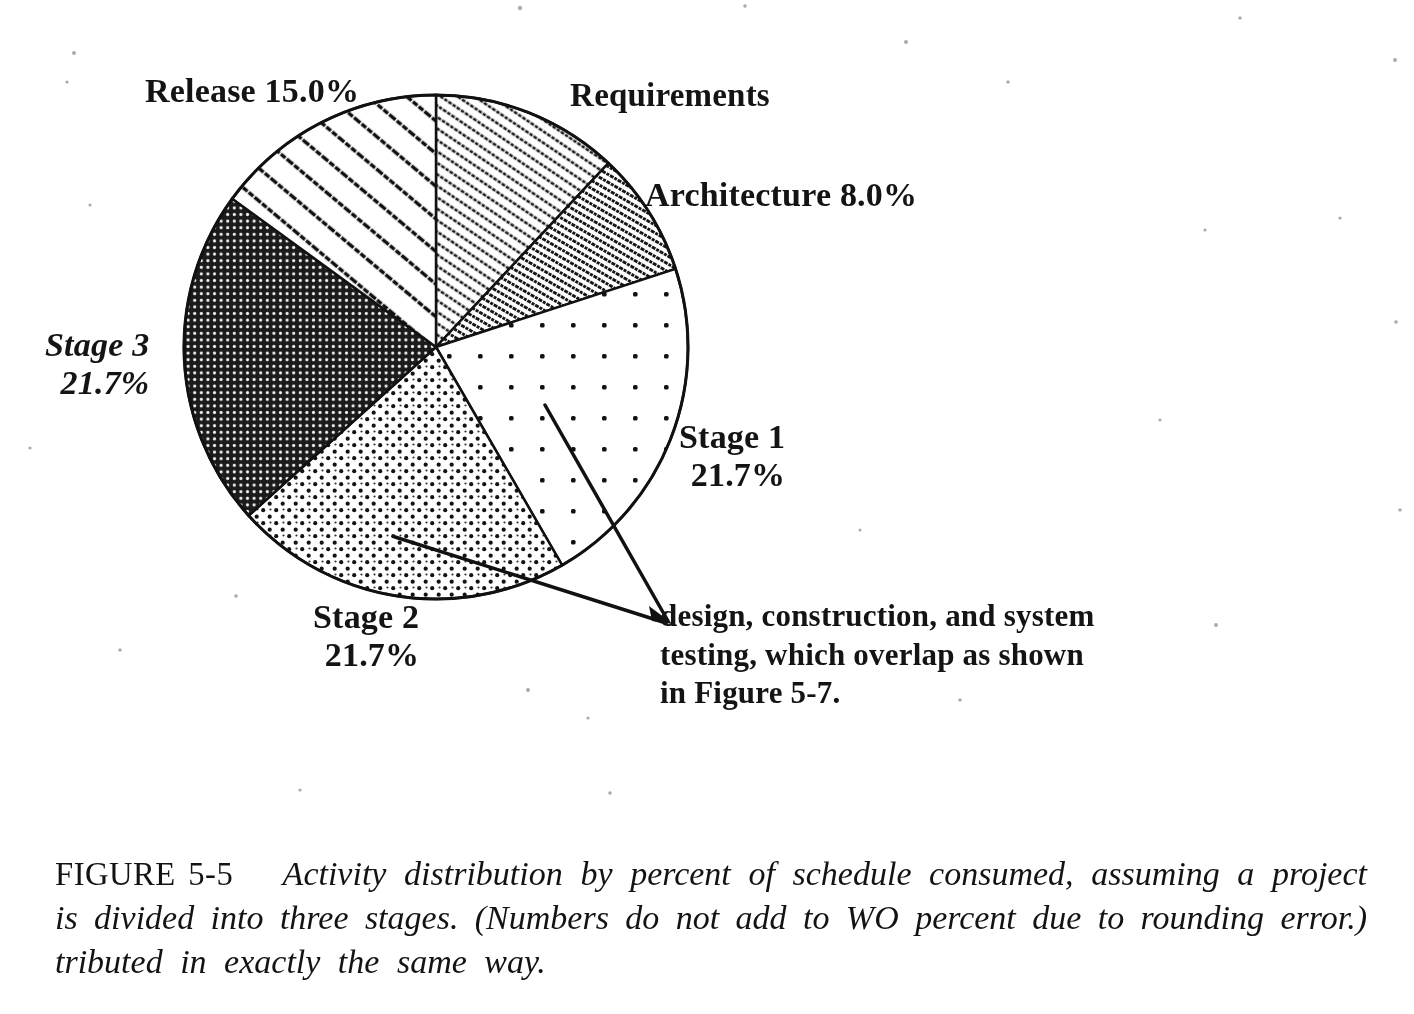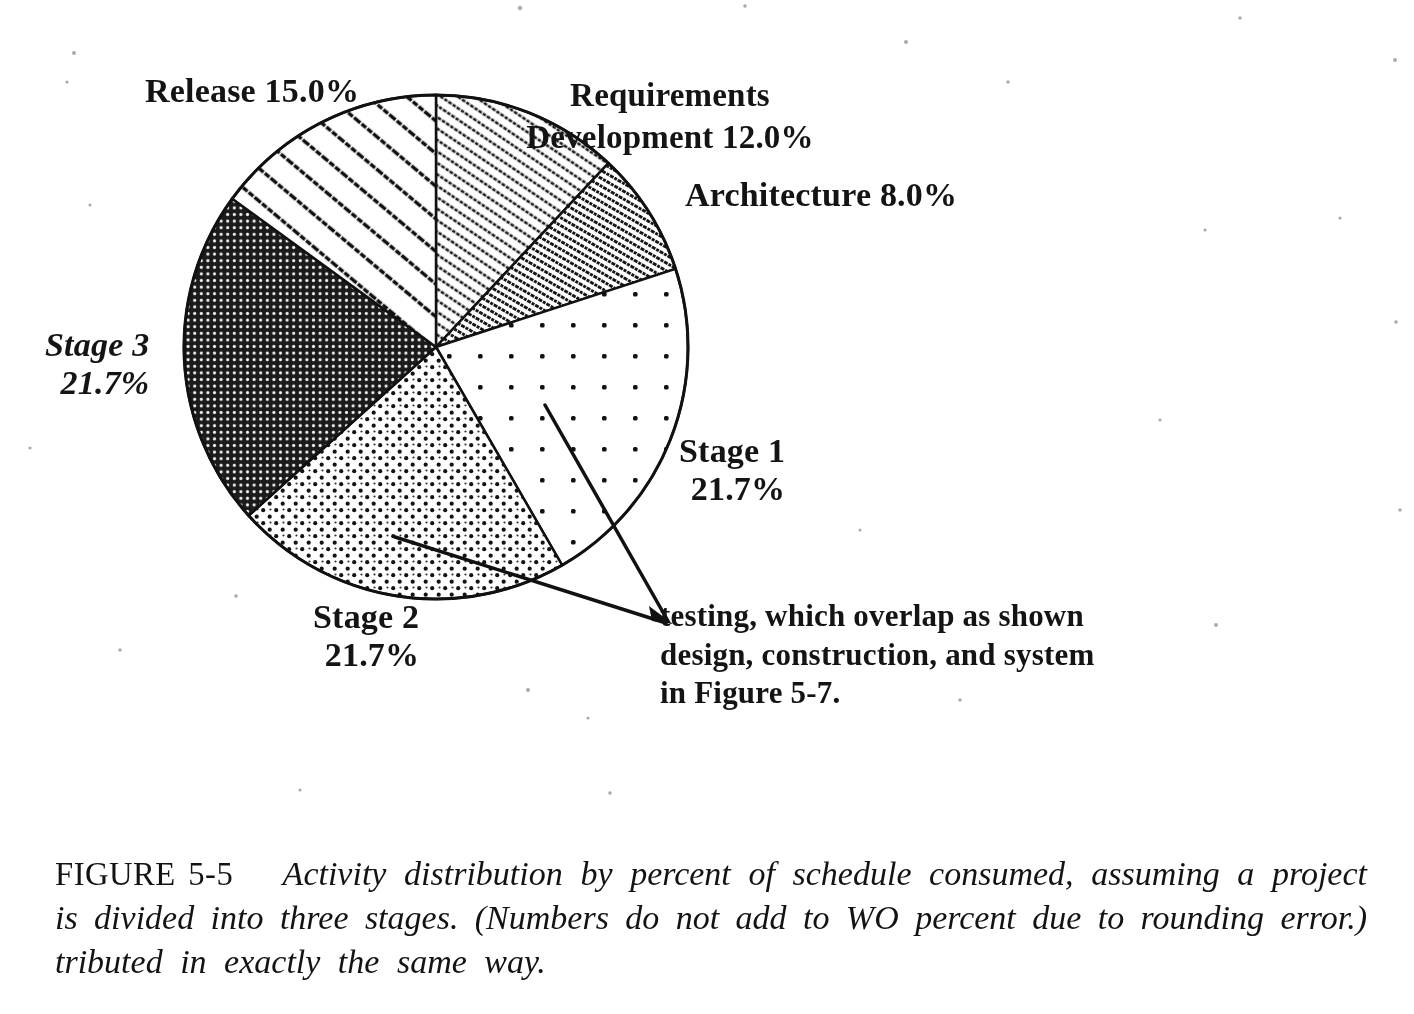--- a/index.html
+++ b/index.html
@@ -16,24 +16,24 @@
     position:absolute;
     font-weight:700;
     font-size:34px;
     line-height:38px;
     color:#141414;
     white-space:nowrap;
     letter-spacing:0.2px;
     text-align:right;
   }
   .lbl-req{left:500px;top:26px;width:340px;text-align:center;line-height:42px;font-size:33px;white-space:normal;margin-top:48px;}
-  .lbl-arch{left:645px;top:176px;margin-left:40px;}
+  .lbl-arch{left:645px;top:176px;}
   .lbl-release{left:145px;top:72px;}
   .lbl-stage3{left:45px;top:326px;font-style:italic;}
-  .lbl-stage1{left:679px;top:432px;}
+  .lbl-stage1{left:679px;top:418px;}
   .lbl-stage2{left:313px;top:598px;}
   .note{
     position:absolute;left:660px;top:597px;
     font-weight:700;font-size:31px;line-height:38.5px;
     color:#141414;width:440px;letter-spacing:0.2px;
   }
   .caption{
     position:absolute;left:55px;top:852px;width:1312px;
     font-size:34px;line-height:44px;color:#131313;
   }
@@ -130,21 +130,20 @@
 
     <g stroke="#111" stroke-width="3.5" stroke-linecap="round">
       <line x1="545" y1="405" x2="668" y2="621"></line>
       <line x1="395" y1="537" x2="666" y2="623"></line>
     </g>
     <polygon points="673,624 649,606 652,621" fill="#111"></polygon>
   </svg>
 
   <div class="lbl lbl-req">
     <div>Requirements</div>
-    <div>Development 12.0%</div>
   </div>
 
   <div class="lbl lbl-arch">Architecture 8.0%</div>
 
   <div class="lbl lbl-release">Release 15.0%</div>
 
   <div class="lbl lbl-stage3">
     <div>Stage 3</div>
     <div>21.7%</div>
   </div>
@@ -153,22 +152,22 @@
     <div>Stage 1</div>
     <div>21.7%</div>
   </div>
 
   <div class="lbl lbl-stage2">
     <div>Stage 2</div>
     <div>21.7%</div>
   </div>
 
   <div class="note">
+    <div>design, construction, and system</div>
     <div>testing, which overlap as shown</div>
-    <div>design, construction, and system</div>
     <div>in Figure 5-7.</div>
   </div>
 
   <div class="caption">
     <div class="cap-line">
       <span class="fig-label">FIGURE 5-5</span><span>Activity distribution by percent of schedule consumed, assuming a project</span>
     </div>
     <div class="cap-line">is divided into three stages. (Numbers do not add to WO percent due to rounding error.)</div>
     <div class="cap-line last">tributed in exactly the same way.</div>
   </div>

